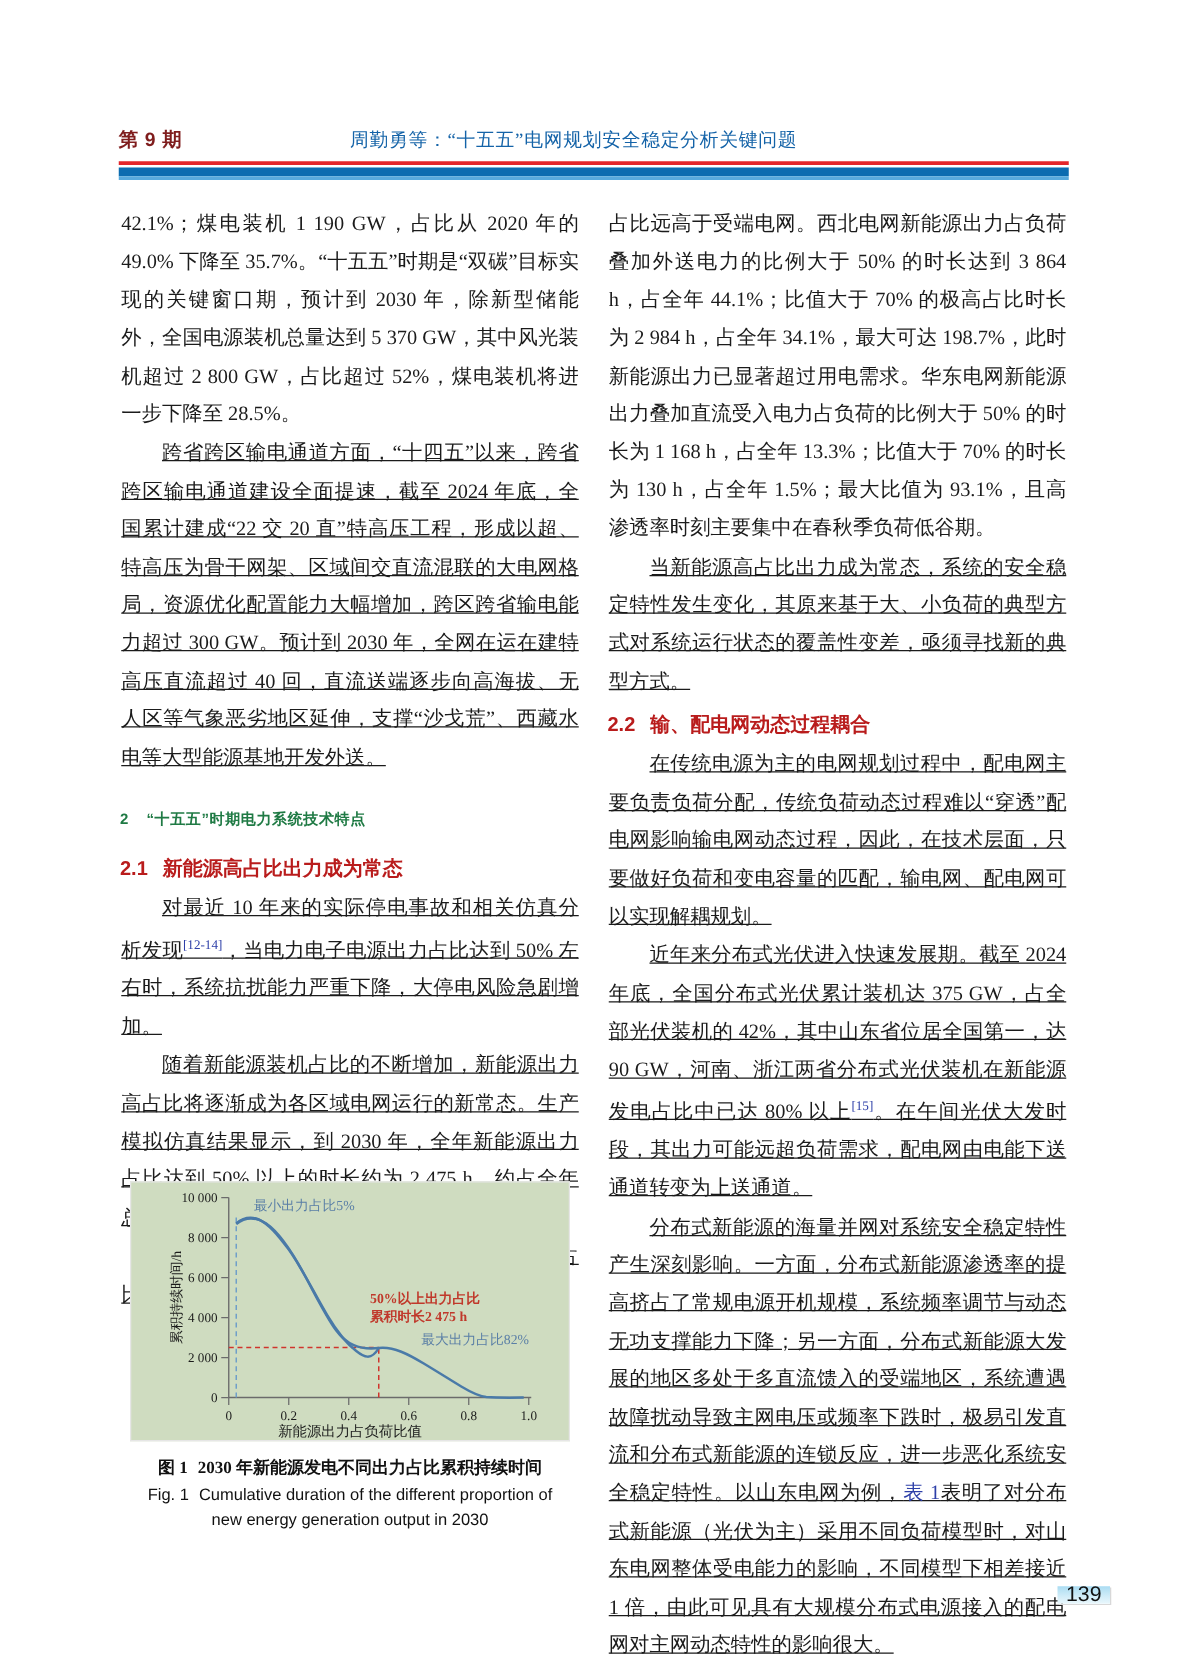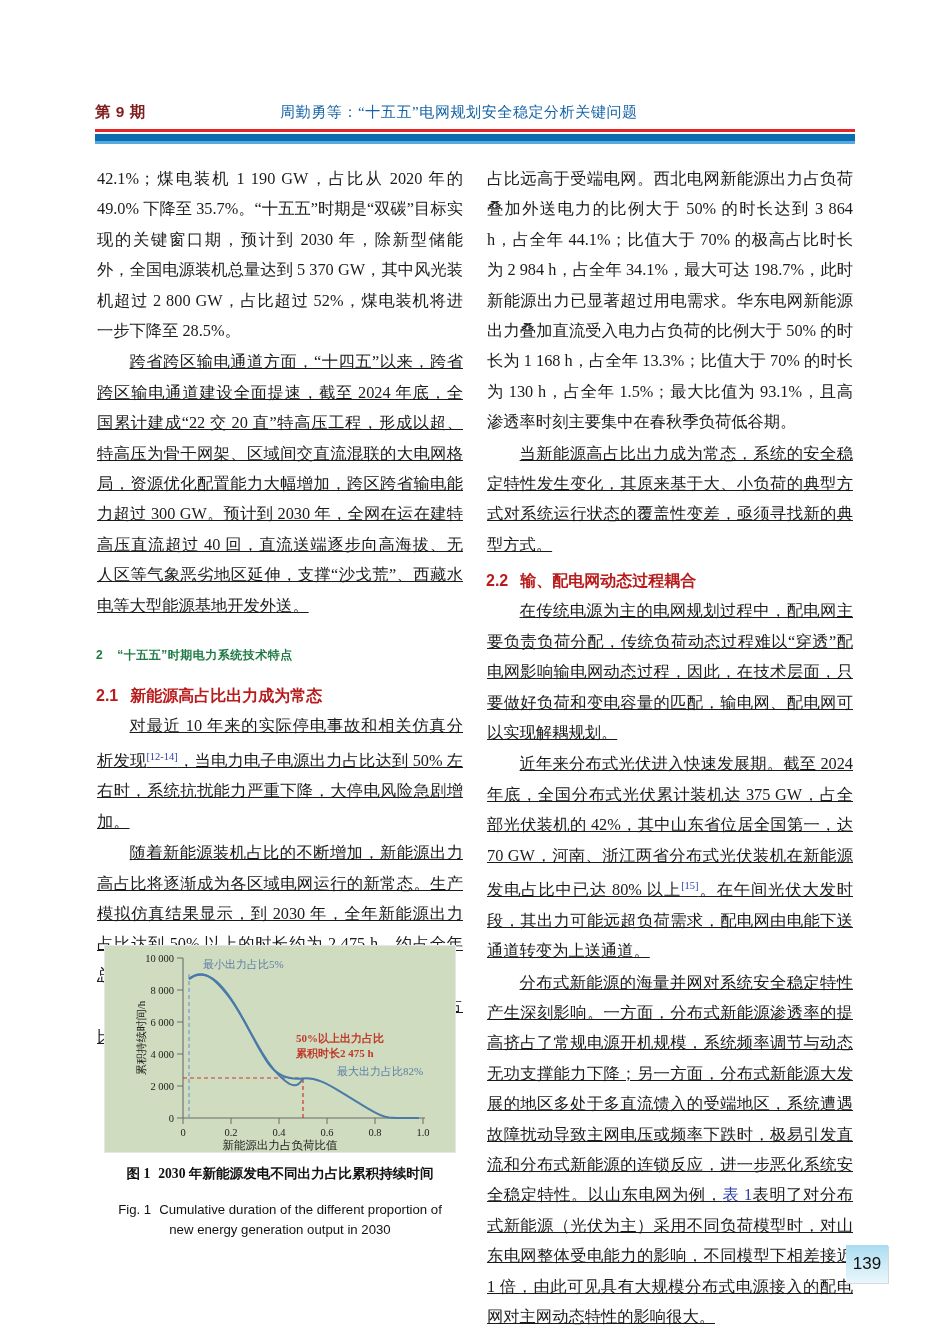--- a/index.html
+++ b/index.html
@@ -69,28 +69,28 @@
   }
   .chartbox svg{display:block;}
   .figcap{
     width:352px;margin-top:10px;text-align:center;
     font-size:13.6px;line-height:21px;color:#111;
   }
   .figcap .cn{font-family:"Liberation Serif", serif;font-weight:bold;}
   .figcap .cn .lbl{margin-right:8px;}
   .figcap .en{
     font-family:"Liberation Sans", sans-serif;
-    font-size:13.2px;line-height:20px;margin-top:16px;
+    font-size:13.2px;line-height:20px;margin-top:2px;
   }
   .figcap .en .lbl{margin-right:8px;}
 
   
   .pagenum{
     position:absolute;right:62px;bottom:50px;
-    width:42px;height:38px;
+    width:42px;height:14px;
     background:linear-gradient(180deg,#aadcf2 0%,#cfecf8 55%,#eaf7fc 100%);
     box-shadow:1px 1px 0 #d8d8d8;
     font-family:"Liberation Sans", sans-serif;
     font-size:17px;color:#111;
     display:flex;align-items:center;justify-content:center;
   }
 </style>
 </head>
 <body>
 
@@ -210,21 +210,21 @@
   <div class="col col-right">
     <p>占比远高于受端电网。西北电网新能源出力占负荷叠加外送电力的比例大于 50% 的时长达到 3 864 h，占全年 44.1%；比值大于 70% 的极高占比时长为 2 984 h，占全年 34.1%，最大可达 198.7%，此时新能源出力已显著超过用电需求。华东电网新能源出力叠加直流受入电力占负荷的比例大于 50% 的时长为 1 168 h，占全年 13.3%；比值大于 70% 的时长为 130 h，占全年 1.5%；最大比值为 93.1%，且高渗透率时刻主要集中在春秋季负荷低谷期。</p>
     <p class="ind">当新能源高占比出力成为常态，系统的安全稳定特性发生变化，其原来基于大、小负荷的典型方式对系统运行状态的覆盖性变差，亟须寻找新的典型方式。</p>
 
     <h3 class="sub">
       <span class="num">2.2</span><span>输、配电网动态过程耦合</span>
     </h3>
 
     <p class="ind">在传统电源为主的电网规划过程中，配电网主要负责负荷分配，传统负荷动态过程难以“穿透”配电网影响输电网动态过程，因此，在技术层面，只要做好负荷和变电容量的匹配，输电网、配电网可以实现解耦规划。</p>
 
-    <p class="ind"><span>近年来分布式光伏进入快速发展期。截至 2024 年底，全国分布式光伏累计装机达 375 GW，占全部光伏装机的 42%，其中山东省位居全国第一，达 70 GW，河南、浙江两省分布式光伏装机在新能源发电占比中已达 80% 以上</span><span class="sup">[15]</span><span>。在午间光伏大发时段，其出力可能远超负荷需求，配电网由电能下送通道转变为上送通道。</span></p>
+    <p class="ind"><span>近年来分布式光伏进入快速发展期。截至 2024 年底，全国分布式光伏累计装机达 375 GW，占全部光伏装机的 42%，其中山东省位居全国第一，达 90 GW，河南、浙江两省分布式光伏装机在新能源发电占比中已达 80% 以上</span><span class="sup">[15]</span><span>。在午间光伏大发时段，其出力可能远超负荷需求，配电网由电能下送通道转变为上送通道。</span></p>
 
     <p class="ind"><span>分布式新能源的海量并网对系统安全稳定特性产生深刻影响。一方面，分布式新能源渗透率的提高挤占了常规电源开机规模，系统频率调节与动态无功支撑能力下降；另一方面，分布式新能源大发展的地区多处于多直流馈入的受端地区，系统遭遇故障扰动导致主网电压或频率下跌时，极易引发直流和分布式新能源的连锁反应，进一步恶化系统安全稳定特性。以山东电网为例，</span><span class="xref">表 1</span><span>表明了对分布式新能源（光伏为主）采用不同负荷模型时，对山东电网整体受电能力的影响，不同模型下相差接近 1 倍，由此可见具有大规模分布式电源接入的配电网对主网动态特性的影响很大。</span></p>
 
     <p class="ind">为全面精准分析系统动态过程，简单直接的方式是建立全电压等级仿真模型，但目前来看，实施难度大，采用等值聚合建模的方式可能是一</p>
   </div>
 
   <div class="pagenum">139</div>
 </div>
 
 </body></html>

